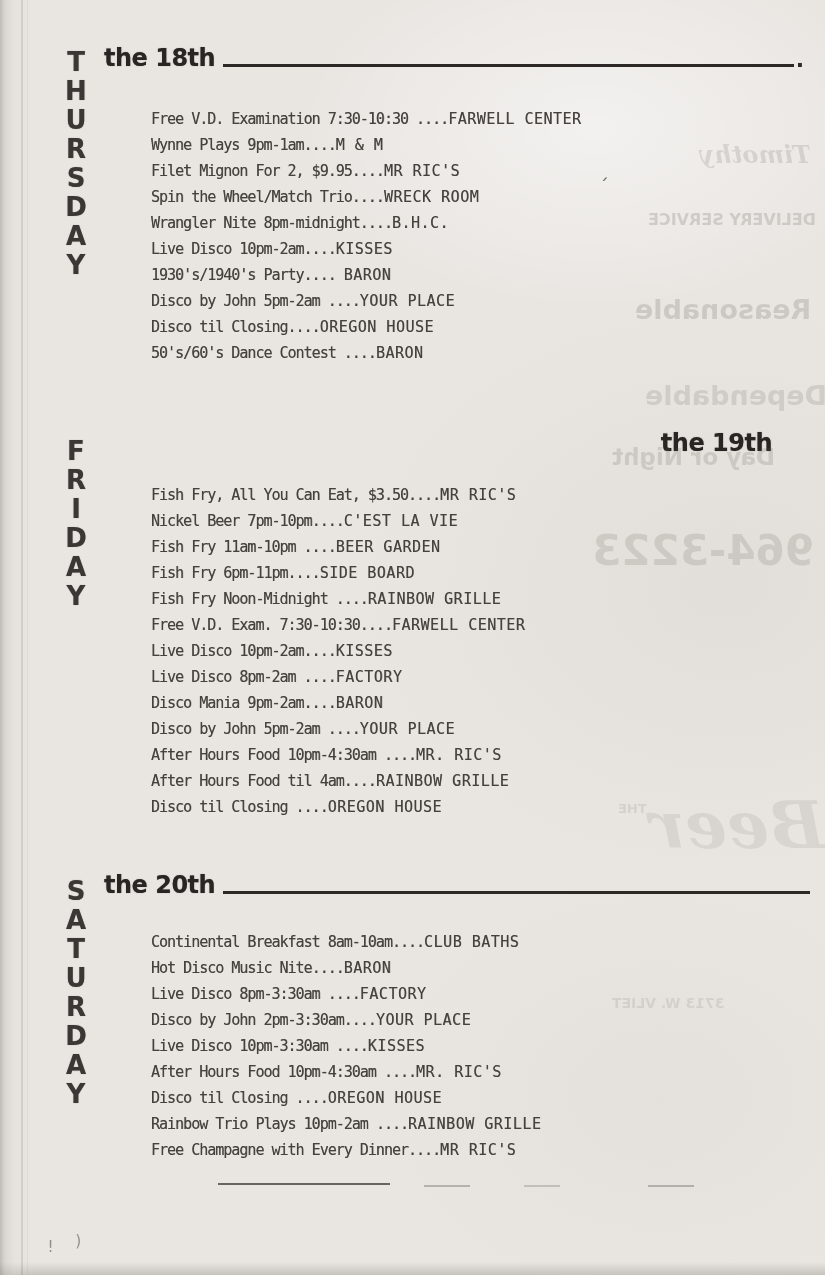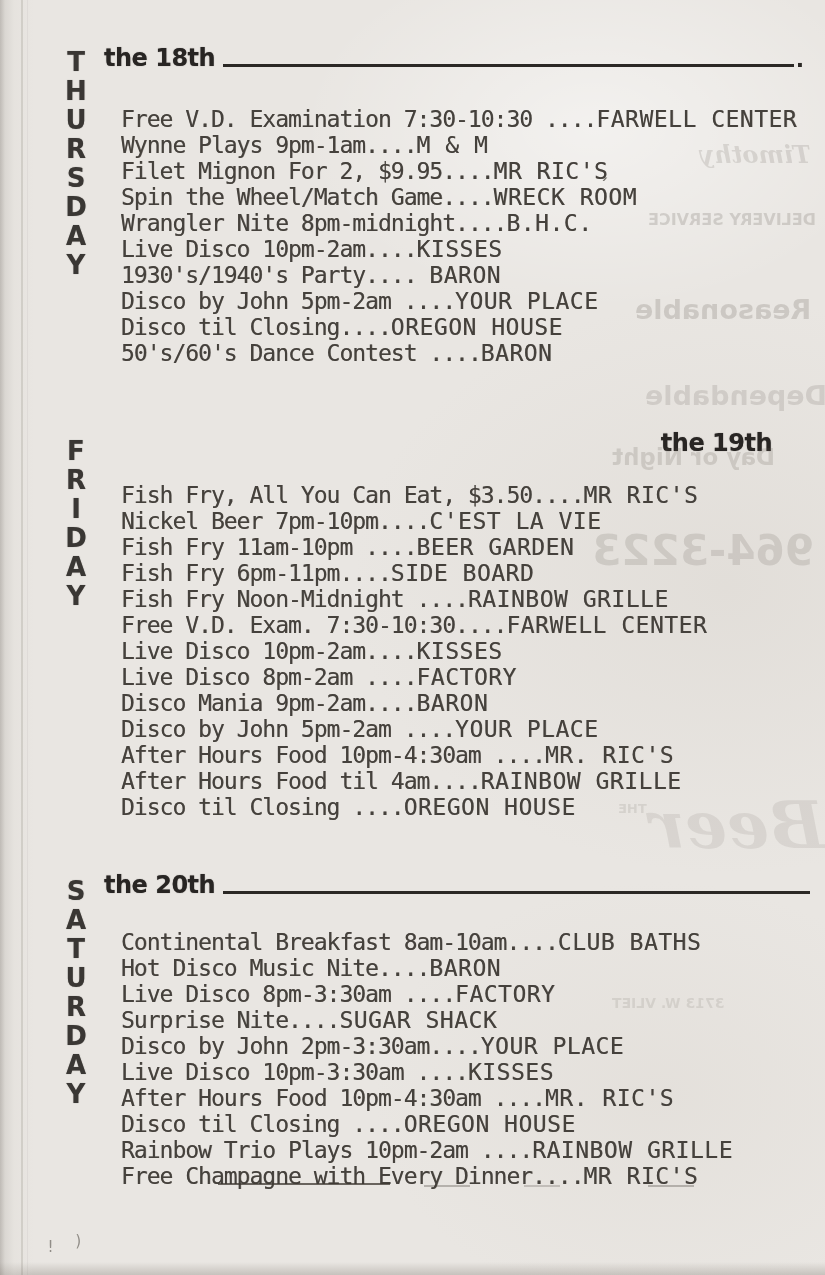--- a/index.html
+++ b/index.html
@@ -31,22 +31,22 @@
     font-family:"DejaVu Sans", sans-serif;font-weight:800;font-size:24px;
     letter-spacing:-0.5px;color:#282523;line-height:26px;white-space:pre;
     text-shadow:0 0 1px rgba(40,36,32,.5);
   }
   .heading-rule{flex:1;height:0;border-bottom:3.5px solid #2b2825;margin:0 0 4px 8px;}
   .heading-tail{
     font-family:"DejaVu Sans", sans-serif;font-weight:900;font-size:22px;
     color:#2b2825;line-height:22px;margin-left:2px;
   }
   .events{margin-left:121px;}
-  .event-row{height:26px;line-height:26px;white-space:pre;font-size:23px;color:#45413c;
-    text-shadow:0.3px 0 0 rgba(60,54,48,.5);}
+  .event-row{height:26px;line-height:26px;white-space:pre;font-size:15px;color:#45413c;
+    text-shadow:0.3px 0 0 rgba(60,54,48,.5);margin-left:30px;}
   .event-description,.dot-leader{letter-spacing:-1px;}
   .event-venue{letter-spacing:0.5px;}
   .bleedthrough-text{
     position:absolute;transform:scaleX(-1);white-space:pre;color:#5d564e;
     font-family:"DejaVu Sans", sans-serif;line-height:1;
   }
   .bleedthrough-text.script{font-family:"DejaVu Serif", serif;font-style:italic;font-weight:700;}
   .bleedthrough-text.bold{font-weight:800;}
   .stray-mark{position:absolute;color:#4a463f;font-size:16px;line-height:1;white-space:pre;}
   .underline-mark{position:absolute;height:2px;background:rgba(62,56,50,.75);}
@@ -73,21 +73,21 @@
         </div>
         <div class="section-heading" style="width: 700px;">
           <span class="heading-label">the 18th</span>
           <div class="heading-rule"></div>
           <span class="heading-tail">.</span>
         </div>
         <div class="events" style="margin-top: 35px;">
           <div class="event-row"><span class="event-description">Free V.D. Examination 7:30-10:30 </span><span class="dot-leader">....</span><span class="event-venue">FARWELL CENTER</span></div>
           <div class="event-row"><span class="event-description">Wynne Plays 9pm-1am</span><span class="dot-leader">....</span><span class="event-venue">M &amp; M</span></div>
           <div class="event-row"><span class="event-description">Filet Mignon For 2, $9.95</span><span class="dot-leader">....</span><span class="event-venue">MR RIC'S</span></div>
-          <div class="event-row"><span class="event-description">Spin the Wheel/Match Game</span><span class="dot-leader">....</span><span class="event-venue">WRECK ROOM</span></div>
+          <div class="event-row"><span class="event-description">Spin the Wheel/Match Trio</span><span class="dot-leader">....</span><span class="event-venue">WRECK ROOM</span></div>
           <div class="event-row"><span class="event-description">Wrangler Nite 8pm-midnight</span><span class="dot-leader">....</span><span class="event-venue">B.H.C.</span></div>
           <div class="event-row"><span class="event-description">Live Disco 10pm-2am</span><span class="dot-leader">....</span><span class="event-venue">KISSES</span></div>
           <div class="event-row"><span class="event-description">1930's/1940's Party</span><span class="dot-leader">.... </span><span class="event-venue">BARON</span></div>
           <div class="event-row"><span class="event-description">Disco by John 5pm-2am </span><span class="dot-leader">....</span><span class="event-venue">YOUR PLACE</span></div>
           <div class="event-row"><span class="event-description">Disco til Closing</span><span class="dot-leader">....</span><span class="event-venue">OREGON HOUSE</span></div>
           <div class="event-row"><span class="event-description">50's/60's Dance Contest </span><span class="dot-leader">....</span><span class="event-venue">BARON</span></div>
         </div>
       </div>
       <div class="day-section" style="top: 430px;">
         <div class="day-letters" style="top: 7px;">
@@ -130,21 +130,20 @@
           <div class="day-letter">Y</div>
         </div>
         <div class="section-heading" style="width: 706px;">
           <span class="heading-label">the 20th</span>
           <div class="heading-rule"></div>
         </div>
         <div class="events" style="margin-top: 31px;">
           <div class="event-row"><span class="event-description">Continental Breakfast 8am-10am</span><span class="dot-leader">....</span><span class="event-venue">CLUB BATHS</span></div>
           <div class="event-row"><span class="event-description">Hot Disco Music Nite</span><span class="dot-leader">....</span><span class="event-venue">BARON</span></div>
           <div class="event-row"><span class="event-description">Live Disco 8pm-3:30am </span><span class="dot-leader">....</span><span class="event-venue">FACTORY</span></div>
-          <div class="event-row"><span class="event-description">Surprise Nite</span><span class="dot-leader">....</span><span class="event-venue">SUGAR SHACK</span></div>
           <div class="event-row"><span class="event-description">Disco by John 2pm-3:30am</span><span class="dot-leader">....</span><span class="event-venue">YOUR PLACE</span></div>
           <div class="event-row"><span class="event-description">Live Disco 10pm-3:30am </span><span class="dot-leader">....</span><span class="event-venue">KISSES</span></div>
           <div class="event-row"><span class="event-description">After Hours Food 10pm-4:30am </span><span class="dot-leader">....</span><span class="event-venue">MR. RIC'S</span></div>
           <div class="event-row"><span class="event-description">Disco til Closing </span><span class="dot-leader">....</span><span class="event-venue">OREGON HOUSE</span></div>
           <div class="event-row"><span class="event-description">Rainbow Trio Plays 10pm-2am </span><span class="dot-leader">....</span><span class="event-venue">RAINBOW GRILLE</span></div>
           <div class="event-row"><span class="event-description">Free Champagne with Every Dinner</span><span class="dot-leader">....</span><span class="event-venue">MR RIC'S</span></div>
         </div>
       </div>
     </div>
   <div id="artifacts-root">

